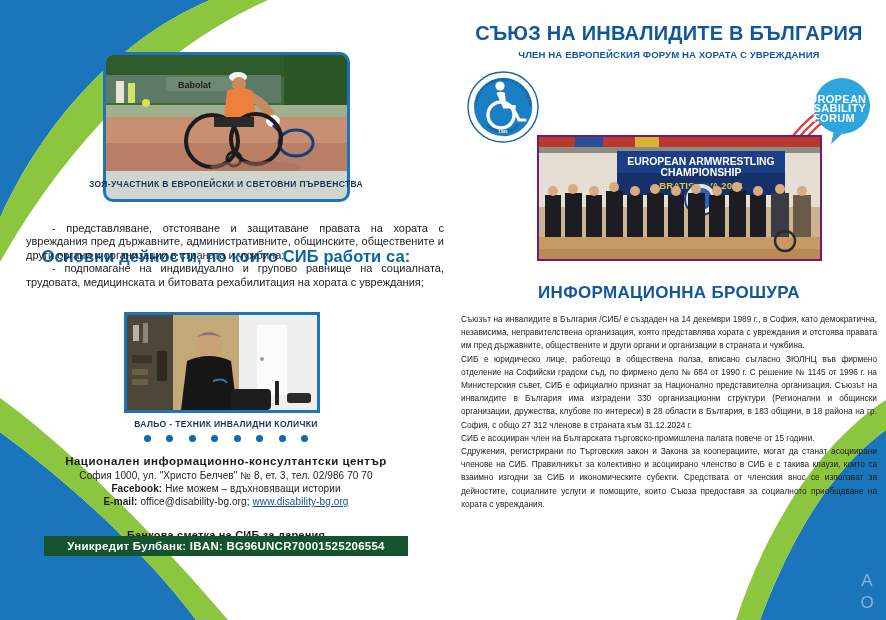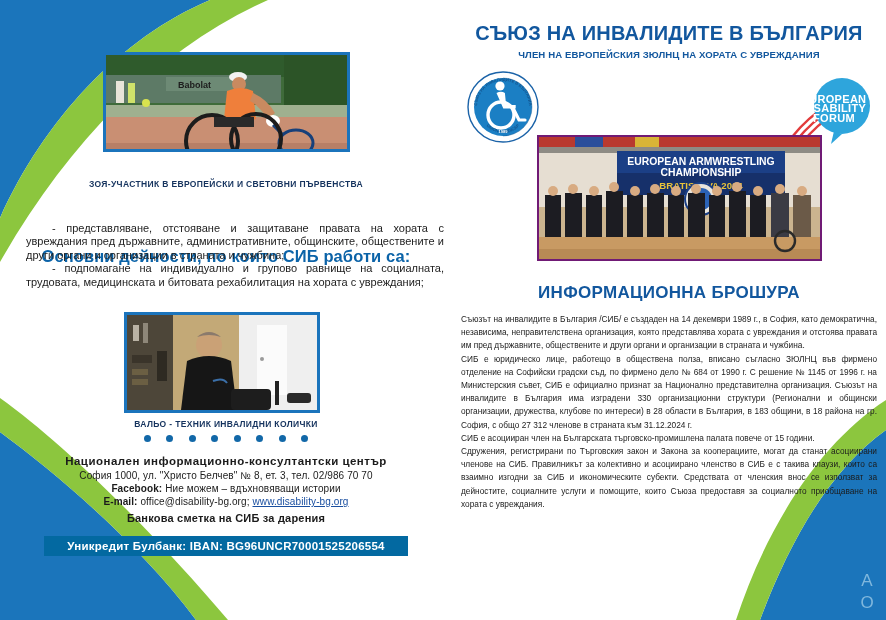--- a/index.html
+++ b/index.html
@@ -30,21 +30,21 @@
     left: 0; top: 0;
     width: 452px; height: 620px;
   }
 
   .photo {
     position: absolute;
     border: 3px solid #1b74bc;
     overflow: hidden;
     background: #cfd6d0;
   }
-  .photo-tennis { left: 103px; top: 52px; width: 247px; height: 100px; }
+  .photo-tennis { left: 103px; top: 52px; width: 247px; height: 150px; border-radius: 10px; }
   .photo-tech   { left: 124px; top: 312px; width: 196px; height: 101px; }
 
   .photo-inner { position: absolute; inset: 0; }
 
   .caption {
     position: absolute;
     width: 452px;
     text-align: center;
     font-size: 8.5px;
     font-weight: bold;
@@ -94,27 +94,27 @@
     position: absolute;
     left: 0; top: 455px;
     width: 452px;
     text-align: center;
     color: #1b1b1b;
   }
   .contact .c-title { font-size: 11.5px; font-weight: bold; letter-spacing: .5px; margin-bottom: 3px; }
   .contact .c-line  { font-size: 10px; margin-bottom: 2px; letter-spacing: .1px; }
   .contact .c-line b { font-weight: bold; }
   .contact a { color: #1a4fa0; text-decoration: underline; }
-  .contact .c-bank  { font-size: 11px; font-weight: bold; margin-top: 5px; letter-spacing: .2px; }
+  .contact .c-bank  { font-size: 11px; font-weight: bold; margin-top: 22px; letter-spacing: .2px; }
 
   .iban-bar {
     position: absolute;
     left: 44px; top: 536px;
     width: 364px; height: 20px;
-    background: #0369a1;
+    background: #14532d;
     color: #ffffff;
     font-size: 11.5px;
     font-weight: bold;
     letter-spacing: .25px;
     display: flex;
     align-items: center;
     justify-content: center;
   }
 
   
@@ -330,21 +330,21 @@
       </div>
       <div class="c-bank">Банкова сметка на СИБ за дарения</div>
     </div>
 
     <div class="iban-bar">Уникредит Булбанк: IBAN:  BG96UNCR70001525206554</div>
   </div>
 
   <div class="right-col">
 
     <div class="org-title">СЪЮЗ НА ИНВАЛИДИТЕ В БЪЛГАРИЯ</div>
-    <div class="org-sub">ЧЛЕН НА ЕВРОПЕЙСКИЯ ЗЮЛНЦ НА ХОРАТА С УВРЕЖДАНИЯ</div>
+    <div class="org-sub">ЧЛЕН НА ЕВРОПЕЙСКИЯ ФОРУМ НА ХОРАТА С УВРЕЖДАНИЯ</div>
 
     <div class="sib-logo">
       <svg viewBox="0 0 74 74" width="74" height="74">
         <circle cx="37" cy="37" r="35" fill="#ffffff" stroke="#1b63a8" stroke-width="1.4"></circle>
         <circle cx="37" cy="37" r="29" fill="#1b7fc4"></circle>
         <path d="M37 8 a29 29 0 0 1 0 58" fill="none" stroke="#13558f" stroke-width="1" opacity=".4"></path>
 
         <circle cx="34" cy="16" r="4.6" fill="#ffffff"></circle>
         <path d="M30.5,23 q4.6,-2.6 8.4,0 l1.2,12 l9.6,0 l0,3.6 l-12.4,0 Z" fill="#ffffff"></path>
         <circle cx="35" cy="45" r="13" fill="none" stroke="#ffffff" stroke-width="3.4"></circle>

